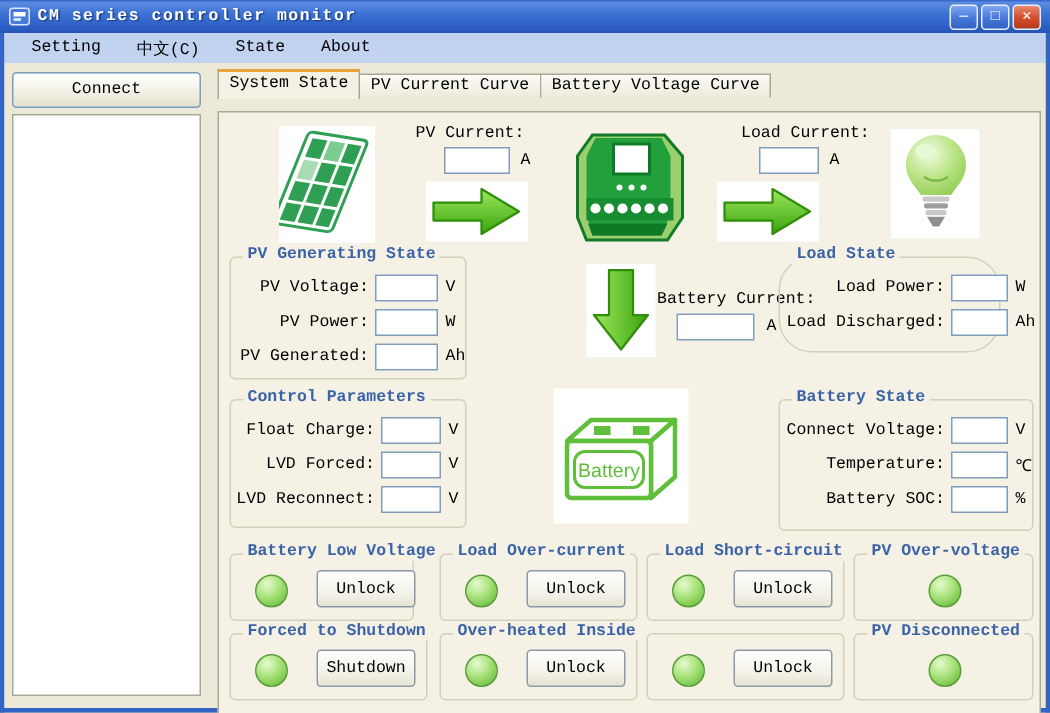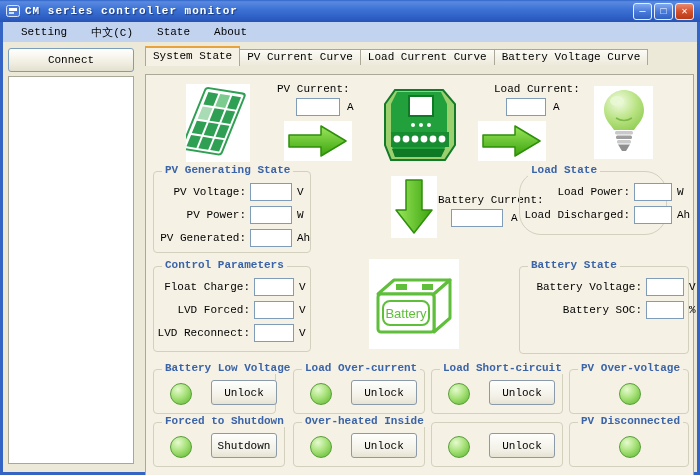--- a/index.html
+++ b/index.html
@@ -88,21 +88,20 @@
   </div>
 
   <div class="app-body">
 
     <button class="connect-btn">Connect</button>
     <div class="device-list"></div>
 
     <div class="tabbar">
       <span class="tab active">System State</span>
       <span class="tab">PV Current Curve</span>
-      <span class="tab">Load Current Curve</span>
       <span class="tab">Battery Voltage Curve</span>
     </div>
 
     <div class="panel">
 
       <div class="whitebox" style="left:40px; top:9px; width:64px; height:78px;">
         <svg width="64" height="78" viewBox="0 0 64 78">
           <g transform="rotate(9 32 39)">
             <g transform="skewX(-13) translate(16,0)">
               <rect x="0" y="6" width="40" height="64" rx="3" fill="#FFFFFF" stroke="#2FA053" stroke-width="2"></rect>
@@ -266,26 +265,31 @@
           <polygon points="8,34 24,20 80,20 64,34" fill="#FFFFFF" stroke="#5FBE3A" stroke-width="3" stroke-linejoin="round"></polygon>
           <polygon points="64,34 80,20 80,58 64,72" fill="#FFFFFF" stroke="#5FBE3A" stroke-width="3" stroke-linejoin="round"></polygon>
           <rect x="8" y="34" width="56" height="38" rx="3" fill="#FFFFFF" stroke="#5FBE3A" stroke-width="3"></rect>
           <rect x="26" y="24" width="11" height="6" fill="#5FBE3A"></rect>
           <rect x="52" y="24" width="11" height="6" fill="#5FBE3A"></rect>
           <rect x="13" y="41" width="46" height="24" rx="7" fill="none" stroke="#5FBE3A" stroke-width="2"></rect>
           <text x="36" y="58" text-anchor="middle" font-size="13" fill="#5FBE3A" font-family="Liberation Sans, sans-serif">Battery</text>
         </svg>
       </div>
 
-      <div class="group" style="left:373px; top:191px; width:170px; height:88px;padding-left:12px;">
+      <div class="group" style="left:373px; top:191px; width:170px; height:88px;">
         <span class="gtitle">Battery State</span>
         <div class="frow">
-            <span class="flabel" style="width:110px;">Battery Voltage:</span>
-            <input class="fin" style="width: 38px;" value="">
-            <span class="funit">V</span>
+            <span class="flabel" style="width:110px;">Connect Voltage:</span>
+            <input class="fin" style="width: 38px;" value="">
+            <span class="funit">V</span>
+          </div>
+        <div class="frow">
+            <span class="flabel" style="width:110px;">Temperature:</span>
+            <input class="fin" style="width: 38px;" value="">
+            <span class="funit">℃</span>
           </div>
         <div class="frow">
             <span class="flabel" style="width:110px;">Battery SOC:</span>
             <input class="fin" style="width: 38px;" value="">
             <span class="funit">%</span>
           </div>
       </div>
 
       <div class="tile" style="left:7px; top:294px; width:123px;padding-left:24px;">
         <span class="gtitle">Battery Low Voltage</span>

